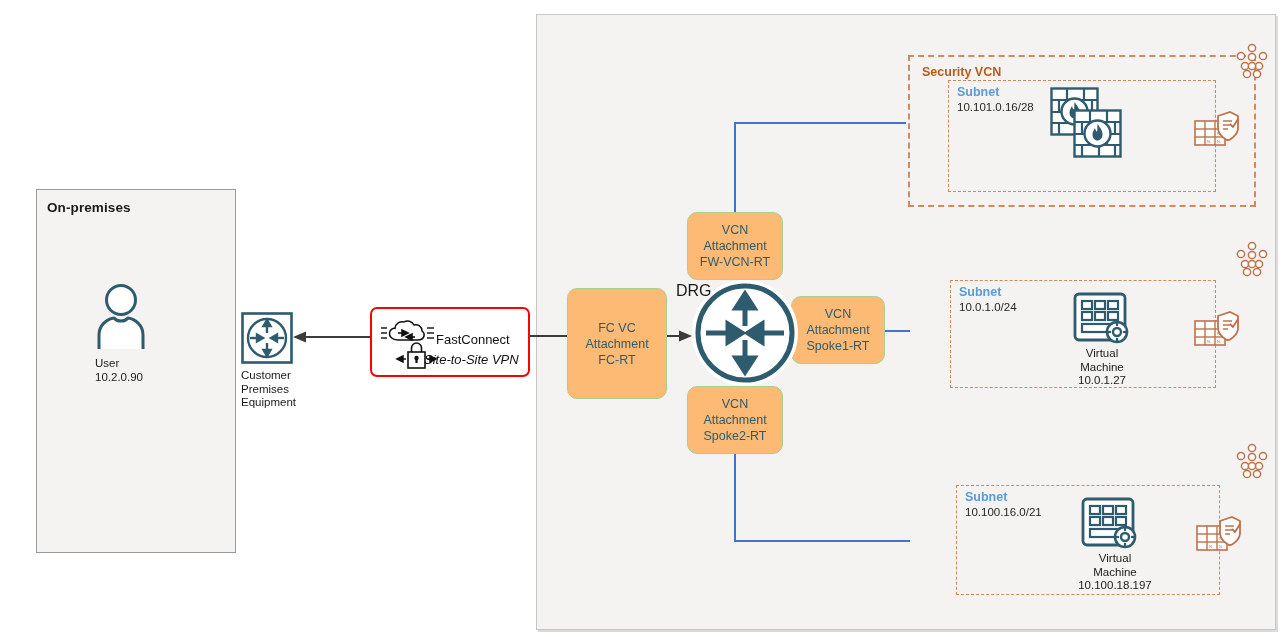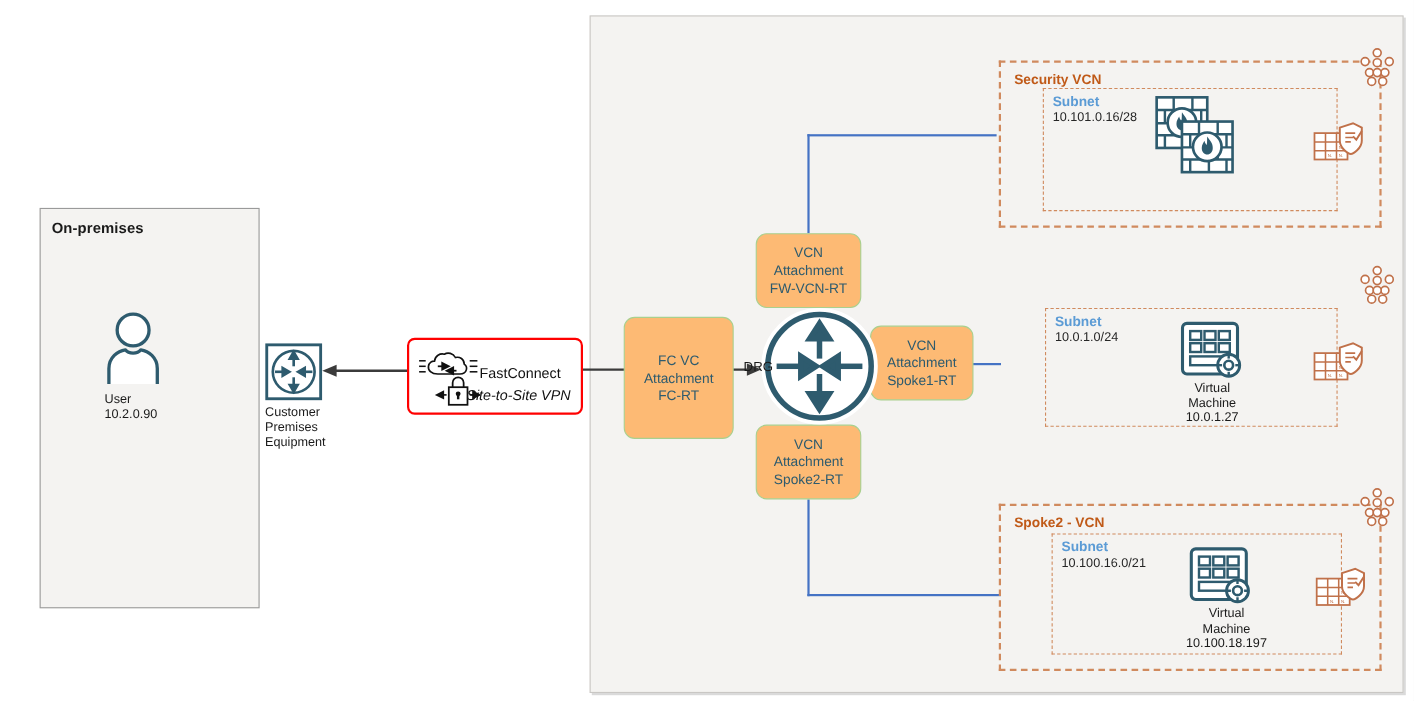--- a/index.html
+++ b/index.html
@@ -105,21 +105,21 @@
   .cap-left {
     position: absolute;
     text-align: left;
     font-size: 11.5px;
     line-height: 13.5px;
     color: #1a1a1a;
     white-space: pre-line;
   }
   .drg-label {
     position: absolute;
-    font-size: 12px; color: #1a1a1a; margin-top: 44px;
+    font-size: 16px; color: #1a1a1a;
   }
 
   
   .ln { position: absolute; background: #4472c4; }
   .ln-h { height: 2.4px; }
   .ln-v { width: 2.4px; }
 
   svg { display: block; overflow: visible; }
   .svg-abs { position: absolute; }
 </style>
@@ -413,23 +413,20 @@
         <circle cx="18" cy="14" r="3.6"></circle>
         <circle cx="11" cy="23" r="3.6"></circle>
         <circle cx="25" cy="23" r="3.6"></circle>
         <circle cx="18" cy="23" r="3.6"></circle>
         <circle cx="13" cy="31" r="3.6"></circle>
         <circle cx="23" cy="31" r="3.6"></circle>
       </g>
     </svg>
   </div>
 
-  <div class="abs vcn" style="left:908px; top:458px; width:348px; height:152px;">
-    <span class="vcn-title">Spoke2 - VCN</span>
-  </div>
   <div class="abs subnet" style="left:956px; top:485px; width:264px; height:110px;">
     <span class="subnet-title">Subnet</span>
     <span class="subnet-cidr">10.100.16.0/21</span>
   </div>
   <div class="svg-abs" style="left:1081px; top:497px;">
     <svg width="58" height="54" viewBox="0 0 58 54">
       <rect x="2" y="2" width="50" height="46" rx="4" ry="4" fill="#ffffff" stroke="#2e5b6e" stroke-width="2.8"></rect>
       <g fill="#ffffff" stroke="#2e5b6e" stroke-width="2.2">
         <rect x="9" y="9" width="10" height="8"></rect>
         <rect x="22" y="9" width="10" height="8"></rect>

